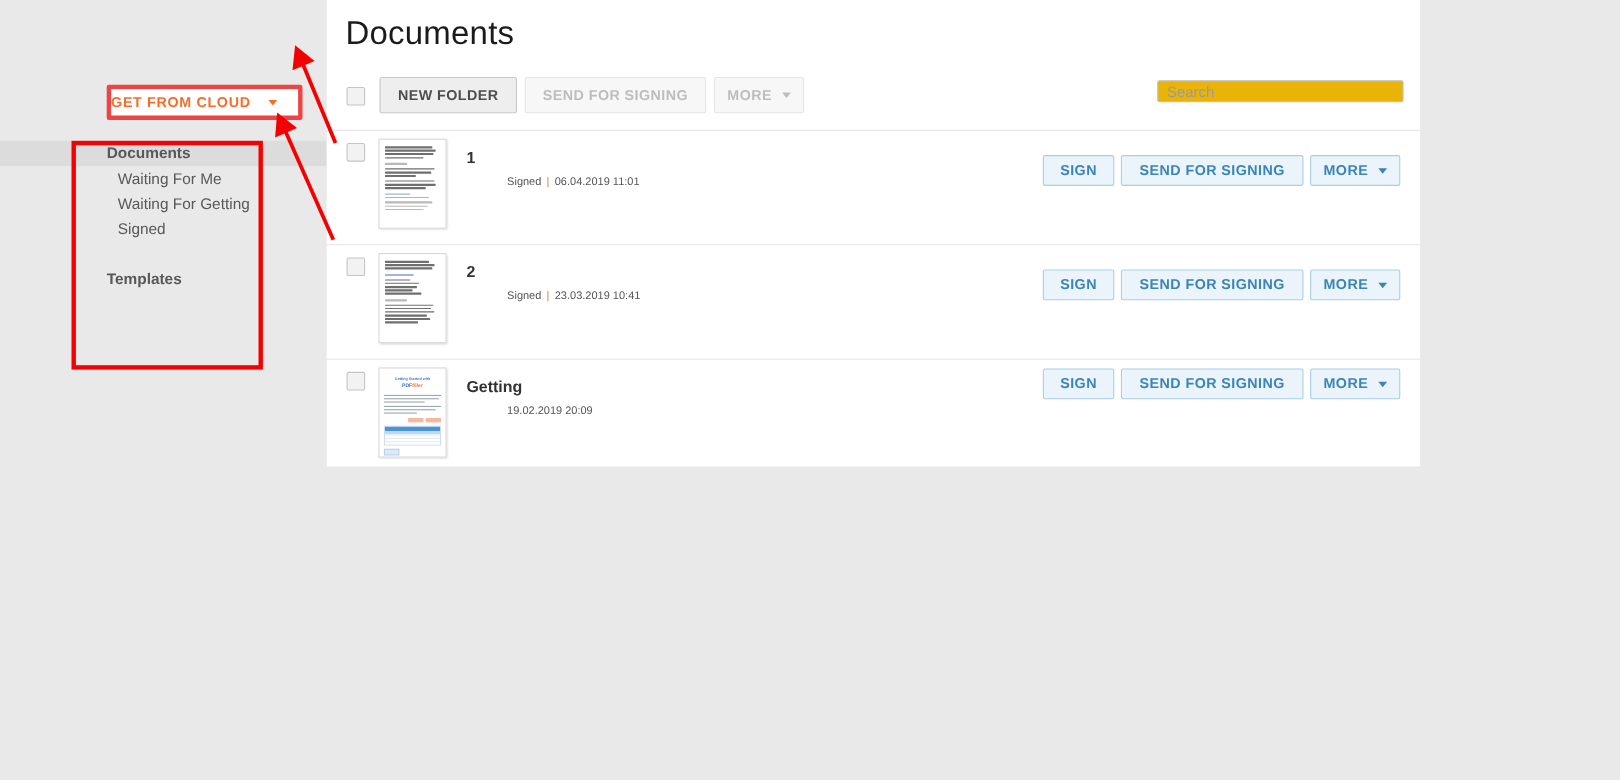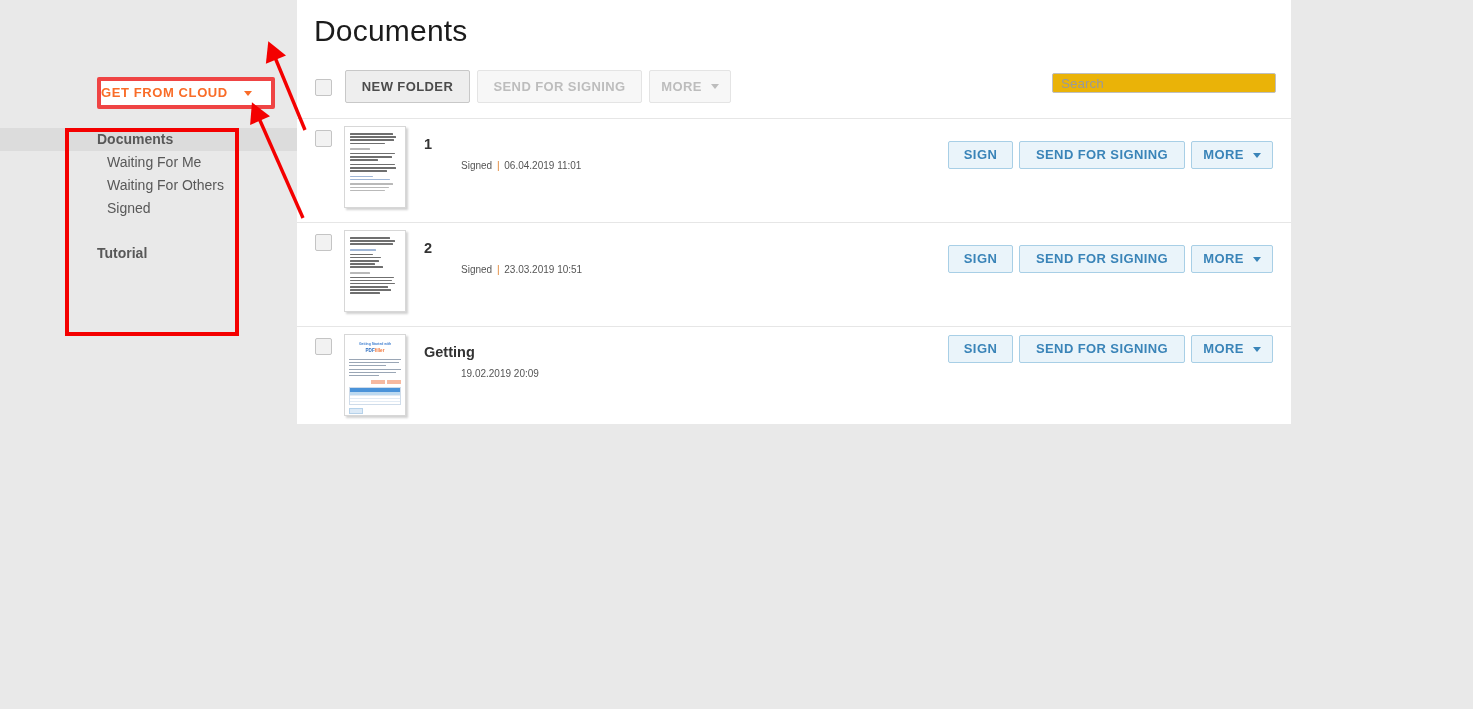--- a/index.html
+++ b/index.html
@@ -176,24 +176,24 @@
   <div id="sidebar">
 
     <div class="btn-cloud">
       <span>GET FROM CLOUD</span>
       <span class="caret"></span>
     </div>
 
     <div id="nav">
       <div class="nav-item top active">Documents</div>
       <div class="nav-item sub">Waiting For Me</div>
-      <div class="nav-item sub">Waiting For Others</div>
+      <div class="nav-item sub">Waiting For Getting</div>
       <div class="nav-item sub">Signed</div>
       <div class="nav-gap"></div>
-      <div class="nav-item top">Tutorial</div>
+      <div class="nav-item top">Templates</div>
       <div class="nav-gap"></div>
     </div>
 
     <div id="redbox"></div>
   </div>
 
   <div id="main">
 
     <div id="page-title">Documents</div>
 
@@ -267,21 +267,21 @@
             <div class="line" style="width:90%"></div>
           <div class="line" style="width:76%"></div>
             <div class="line" style="width:82%"></div>
           <div class="line" style="width:60%"></div>
         </div>
       </div>
       <div class="doc-name">2</div>
       <div class="doc-meta">
         <span>Signed</span>
         <span class="sep">|</span>
-        <span>23.03.2019 10:51</span>
+        <span>23.03.2019 10:41</span>
       </div>
       <div class="abtn a-sign" style="top:22px">SIGN</div>
       <div class="abtn a-send" style="top:22px">SEND FOR SIGNING</div>
       <div class="abtn a-more" style="top:22px">
         <span>MORE</span>
         <span class="caret"></span>
       </div>
     </div>
 
     <div class="row" style="top:326px">

